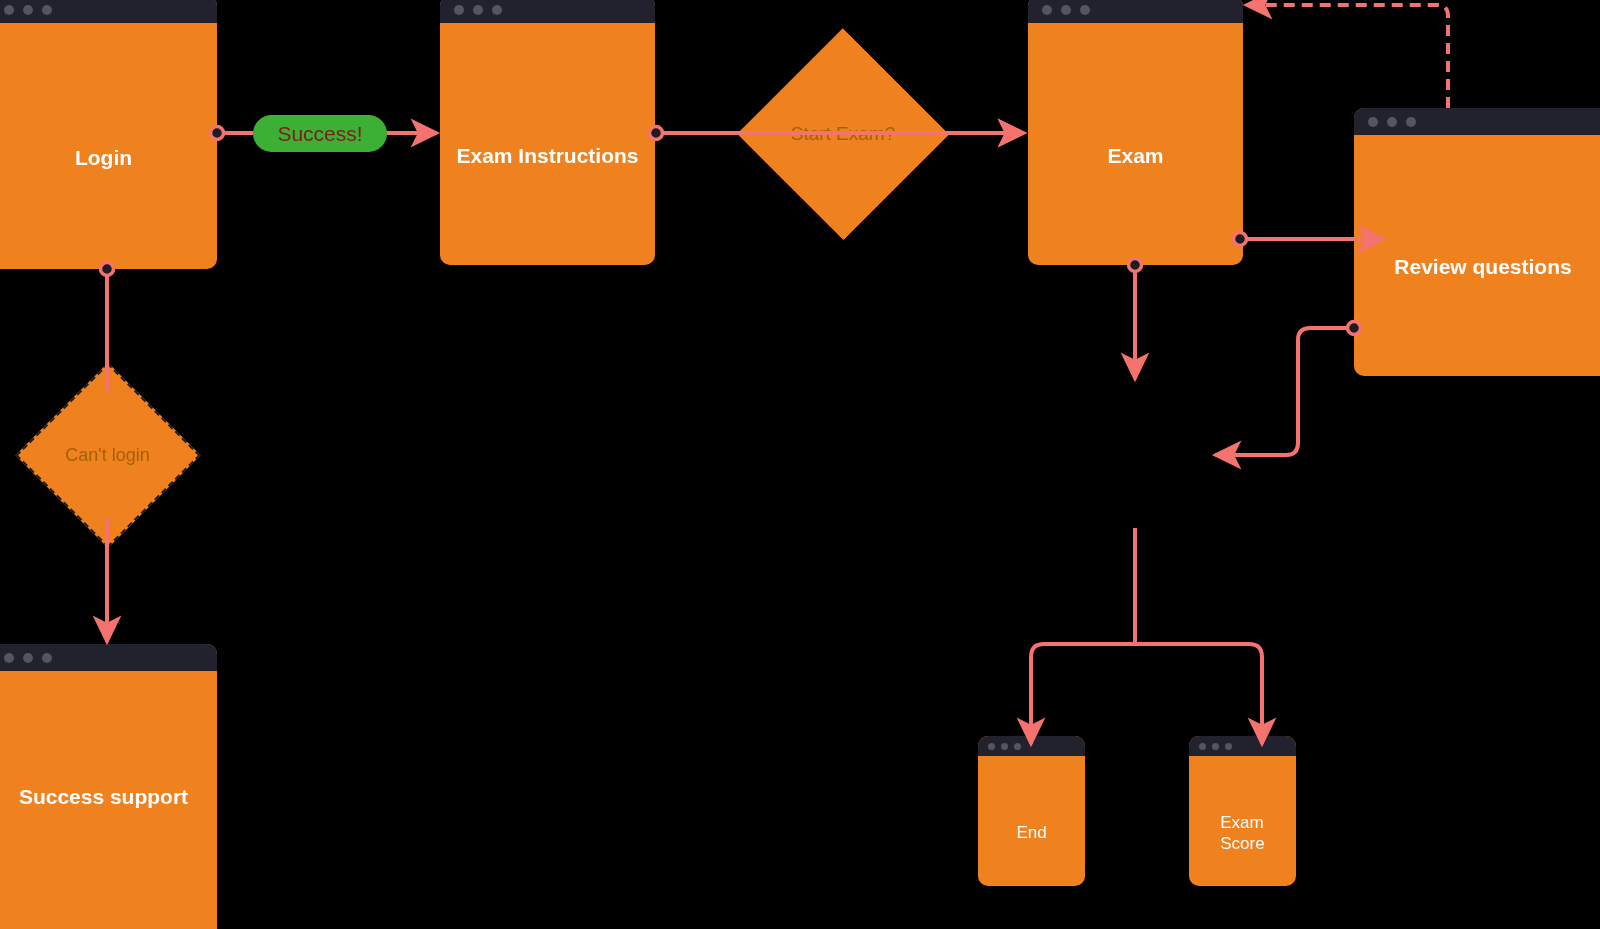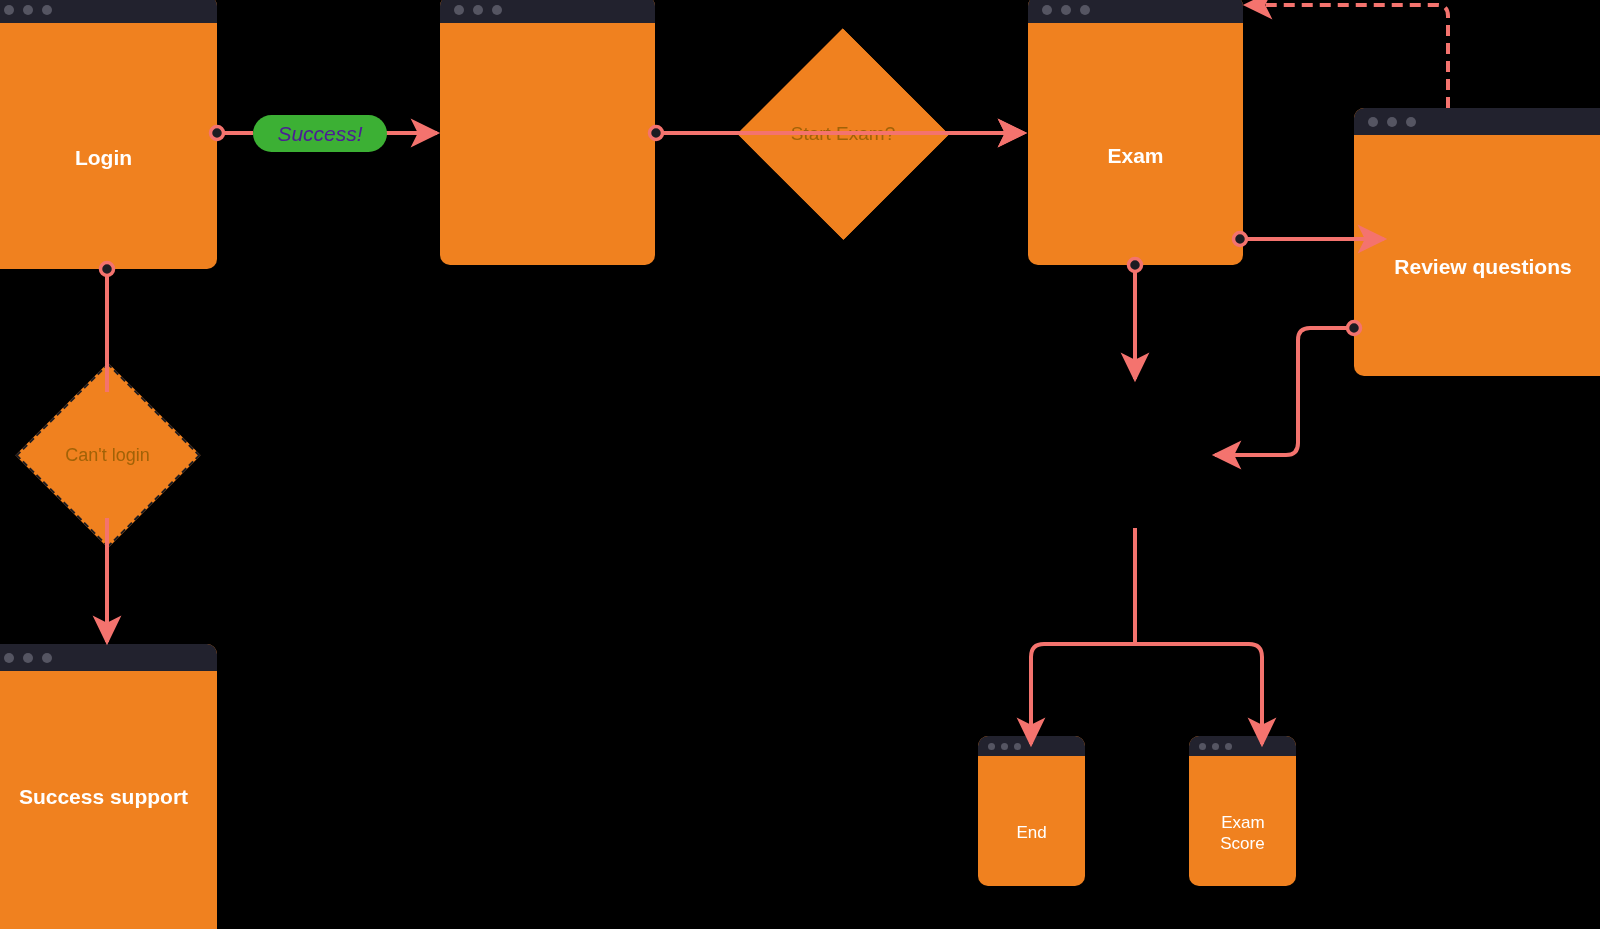--- a/index.html
+++ b/index.html
@@ -49,21 +49,21 @@
     display: flex;
     align-items: center;
     justify-content: center;
     position: relative;
   }
   .win .label {
     color: #FFFFFF;
     font-weight: bold;
     font-size: 21px;
     line-height: 1.25;
-    text-align: right;
+    text-align: left;
     padding: 0 6px;
     white-space: pre-line;
     margin-top: 24px;
   }
   .win.small .label { font-weight: normal; font-size: 17px; }
 
   
   .diamond {
     position: absolute;
     box-sizing: border-box;
@@ -91,28 +91,27 @@
     color: #a16207;
     font-size: 19px;
     z-index: 2;
     pointer-events: none;
   }
 
   
   .pill {
     position: absolute;
     background: #3CB034;
-    color: #4c1d95;
+    color: #7f1d1d;
     border-radius: 999px;
     font-size: 21px;
     display: flex;
     align-items: center;
     justify-content: center;
     z-index: 6;
-    font-style: italic;
   }
 
   
   .edges {
     position: absolute;
     left: 0;
     top: 0;
     width: 1600px;
     height: 929px;
     z-index: 4;
@@ -177,20 +176,23 @@
       <span class="label">Login</span>
     </div>
   </div>
 
   <div class="win" style="left:440px; top:-4px; width:215px; height:269px;">
     <div class="titlebar">
       <span class="dot"></span>
       <span class="dot"></span>
       <span class="dot"></span>
     </div>
+    <div class="body">
+      <span class="label">Exam Instructions</span>
+    </div>
   </div>
 
   <div class="diamond" style="left:740px; top:31px; width:206px; height:205px;">
     <div class="shape"></div>
     <div class="dlabel">Start Exam?</div>
   </div>
 
   <div class="win" style="left:1028px; top:-4px; width:215px; height:269px;">
     <div class="titlebar">
       <span class="dot"></span>

